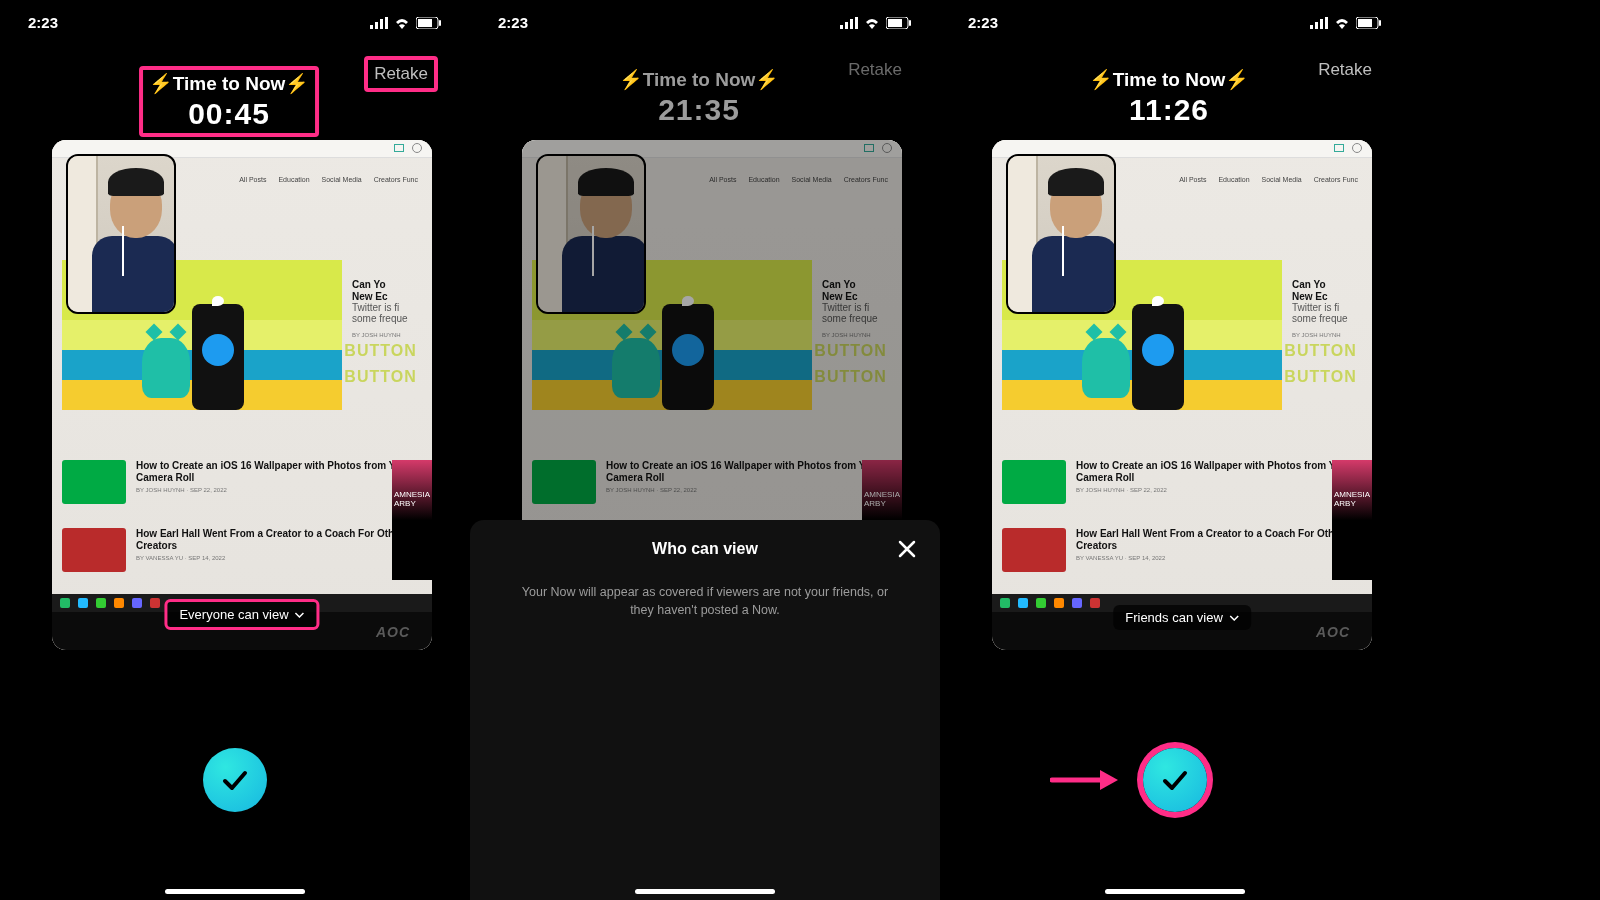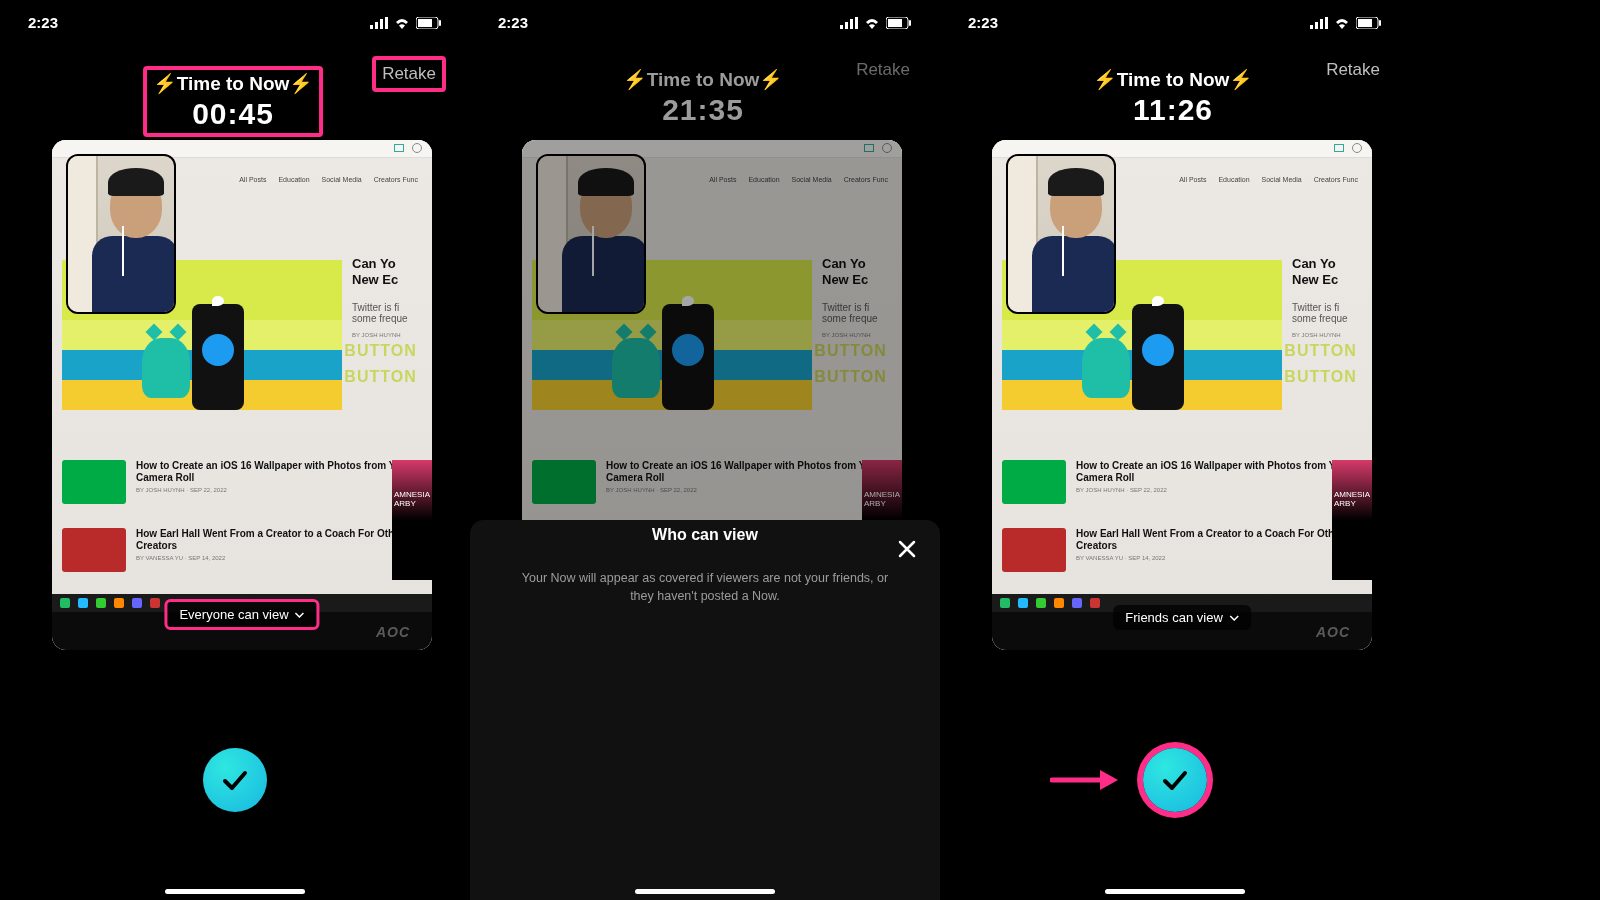--- a/index.html
+++ b/index.html
@@ -7,21 +7,21 @@
   .stage { display: flex; width: 1340px; height: 900px; }
   .phone { position: relative; width: 470px; height: 900px; background: #000; color: #fff; flex-shrink: 0; }
   .gap { width: 20px; height: 900px; background: #000; }
 
   
   .status { position: absolute; top: 14px; left: 0; right: 0; display: flex; justify-content: space-between; padding: 0 28px; font-size: 15px; font-weight: 600; }
   .status .right { display: flex; align-items: center; gap: 6px; }
   .status svg { display: block; }
 
   
-  .header { position: absolute; top: 48px; left: 0; right: 4px; height: 80px; }
+  .header { position: absolute; top: 48px; left: 0; right: 12px; height: 80px; }
   .title-block { position: absolute; left: 50%; transform: translateX(-50%); top: 18px; text-align: center; padding: 2px 6px; }
   .title { font-size: 19px; font-weight: 700; white-space: nowrap; }
   .timer { font-size: 30px; font-weight: 700; margin-top: 2px; letter-spacing: 1px; }
   .retake { position: absolute; right: 20px; top: 8px; font-size: 17px; color: #bfbfbf; padding: 4px 6px; }
 
   .hl-pink { border: 4px solid #ff2d87; border-radius: 4px; }
 
   
   .card { position: absolute; top: 140px; left: 52px; width: 380px; height: 510px; border-radius: 14px; overflow: hidden; background: #e9e7e3; }
   .card.dimmed::after { content:""; position:absolute; inset:0; background: rgba(0,0,0,0.35); }
@@ -36,21 +36,21 @@
   .hero .cat { position:absolute; left:80px; bottom:12px; width:48px; height:60px; background:#1fbfa7; border-radius:40% 40% 20% 20%; }
   .hero .cat::before { content:""; position:absolute; top:-12px; left:6px; width:12px; height:12px; background:#1fbfa7; transform:rotate(45deg);}
   .hero .cat::after { content:""; position:absolute; top:-12px; right:6px; width:12px; height:12px; background:#1fbfa7; transform:rotate(45deg);}
   .hero .phonemock { position:absolute; left:130px; bottom:0; width:52px; height:106px; background:#111; border-radius:8px; }
   .hero .phonemock::after { content:""; position:absolute; top:30px; left:10px; width:32px; height:32px; border-radius:50%; background:#1d9bf0; }
   .hero .tw { position:absolute; top:36px; left:150px; width:12px; height:10px; background:#fff; border-radius:50% 50% 50% 0; }
   .hero-title { position:absolute; top:124px; left:70px; font-size:24px; font-weight:900; color:#1fbfa7; letter-spacing:1px; }
   .hero-ghost { position:absolute; font-size:16px; font-weight:900; color:#c2d23e; opacity:0.8; letter-spacing:1px; }
   .g1{ top:150px; left:20px;} .g2{ top:176px; left:20px;} .g3{ top:202px; left:180px;} .g4{ top:228px; left:180px;}
 
-  .art-title { position:absolute; top:116px; left:300px; font-size:13px; font-weight:700; color:#111; line-height:1.2; }
+  .art-title { position:absolute; top:139px; left:300px; font-size:10px; font-weight:700; color:#111; line-height:1.2; }
   .art-sub { position:absolute; top:162px; left:300px; font-size:10px; color:#555; width:80px; }
   .art-by { position:absolute; top:192px; left:300px; font-size:6px; color:#777; }
 
   .row { position:absolute; left:10px; right:10px; height:54px; display:flex; gap:10px; }
   .row1 { top:320px; } .row2 { top:388px; }
   .thumb { width:64px; height:44px; background:#0a4; border-radius:3px; flex-shrink:0; }
   .thumb.alt { background:#b92b2b; }
   .rowtext h4 { font-size:10px; font-weight:700; color:#111; line-height:1.2; }
   .rowtext p { font-size:6px; color:#777; margin-top:3px; }
   .sidestrip { position:absolute; right:0; top:320px; width:40px; height:120px; background:linear-gradient(#d53a6a,#000 50%,#000);}
@@ -80,21 +80,21 @@
   .confirm svg { display:block; }
 
   
   .arrow { position:absolute; bottom:108px; left:110px; }
   .arrow svg { display:block; }
 
   
   .homebar { position:absolute; bottom:6px; left:50%; transform:translateX(-50%); width:140px; height:5px; background:#fff; border-radius:3px; }
 
   
-  .sheet { position:absolute; left:0; right:0; bottom:0; top:520px; background:#111; border-radius:14px 14px 0 0; padding-top:6px; }
+  .sheet { position:absolute; left:0; right:0; bottom:0; top:520px; background:#111; border-radius:14px 14px 0 0; padding-top:20px; }
   .sheet-title { text-align:center; font-size:16px; font-weight:600; }
   .sheet-close { position:absolute; top:18px; right:22px; width:22px; height:22px; color:#fff; }
   .options { margin:18px 14px 0; border:4px solid #ff2d87; border-radius:4px; padding:4px 0;}
   .opt { display:flex; align-items:center; justify-content:space-between; padding:12px 14px; }
   .opt .lab { font-size:15px; }
   .opt .sub { font-size:12px; color:#a9a9a9; margin-top:3px; }
   .radio { width:22px; height:22px; border-radius:50%; border:2px solid #555; }
   .radio.sel { border-color:#2fe7e1; display:flex; align-items:center; justify-content:center;}
   .radio.sel::after { content:""; width:12px; height:12px; border-radius:50%; background:#2fe7e1;}
   .sheet-note { margin:26px 40px 0; text-align:center; font-size:12.5px; color:#9c9c9c; line-height:1.4; }

